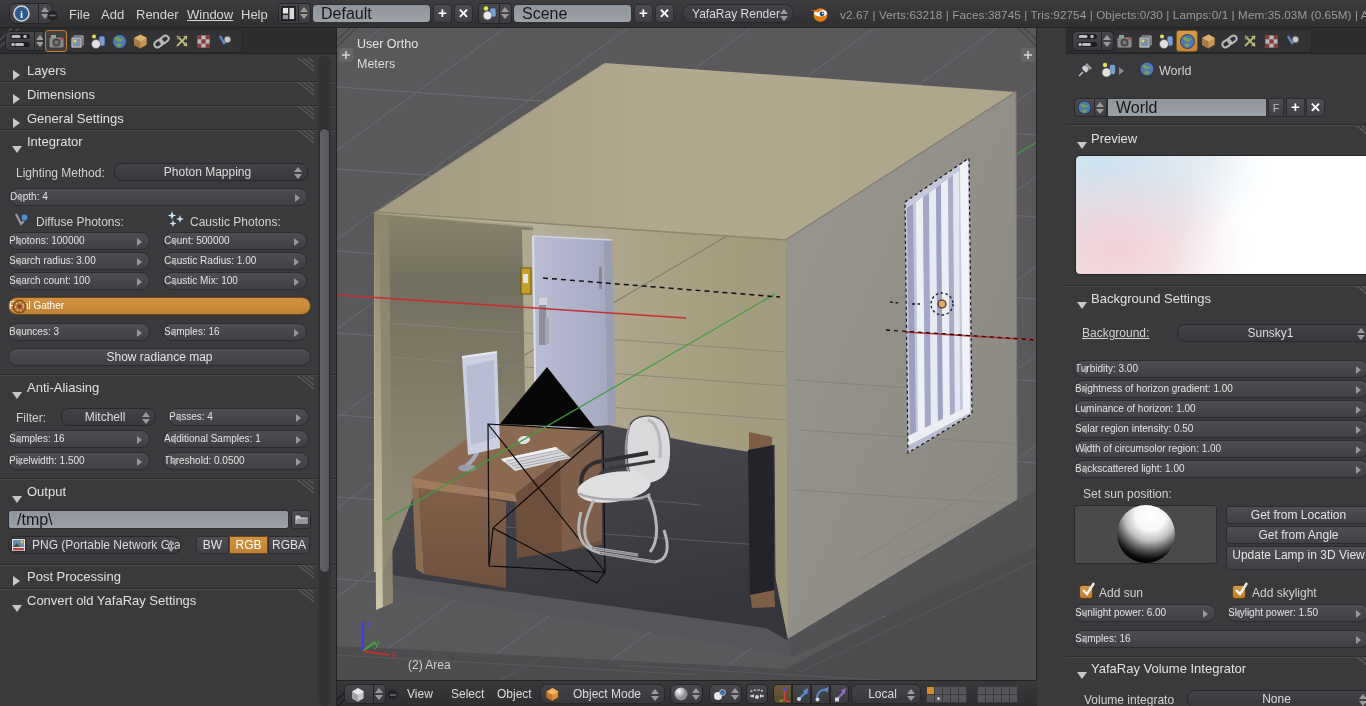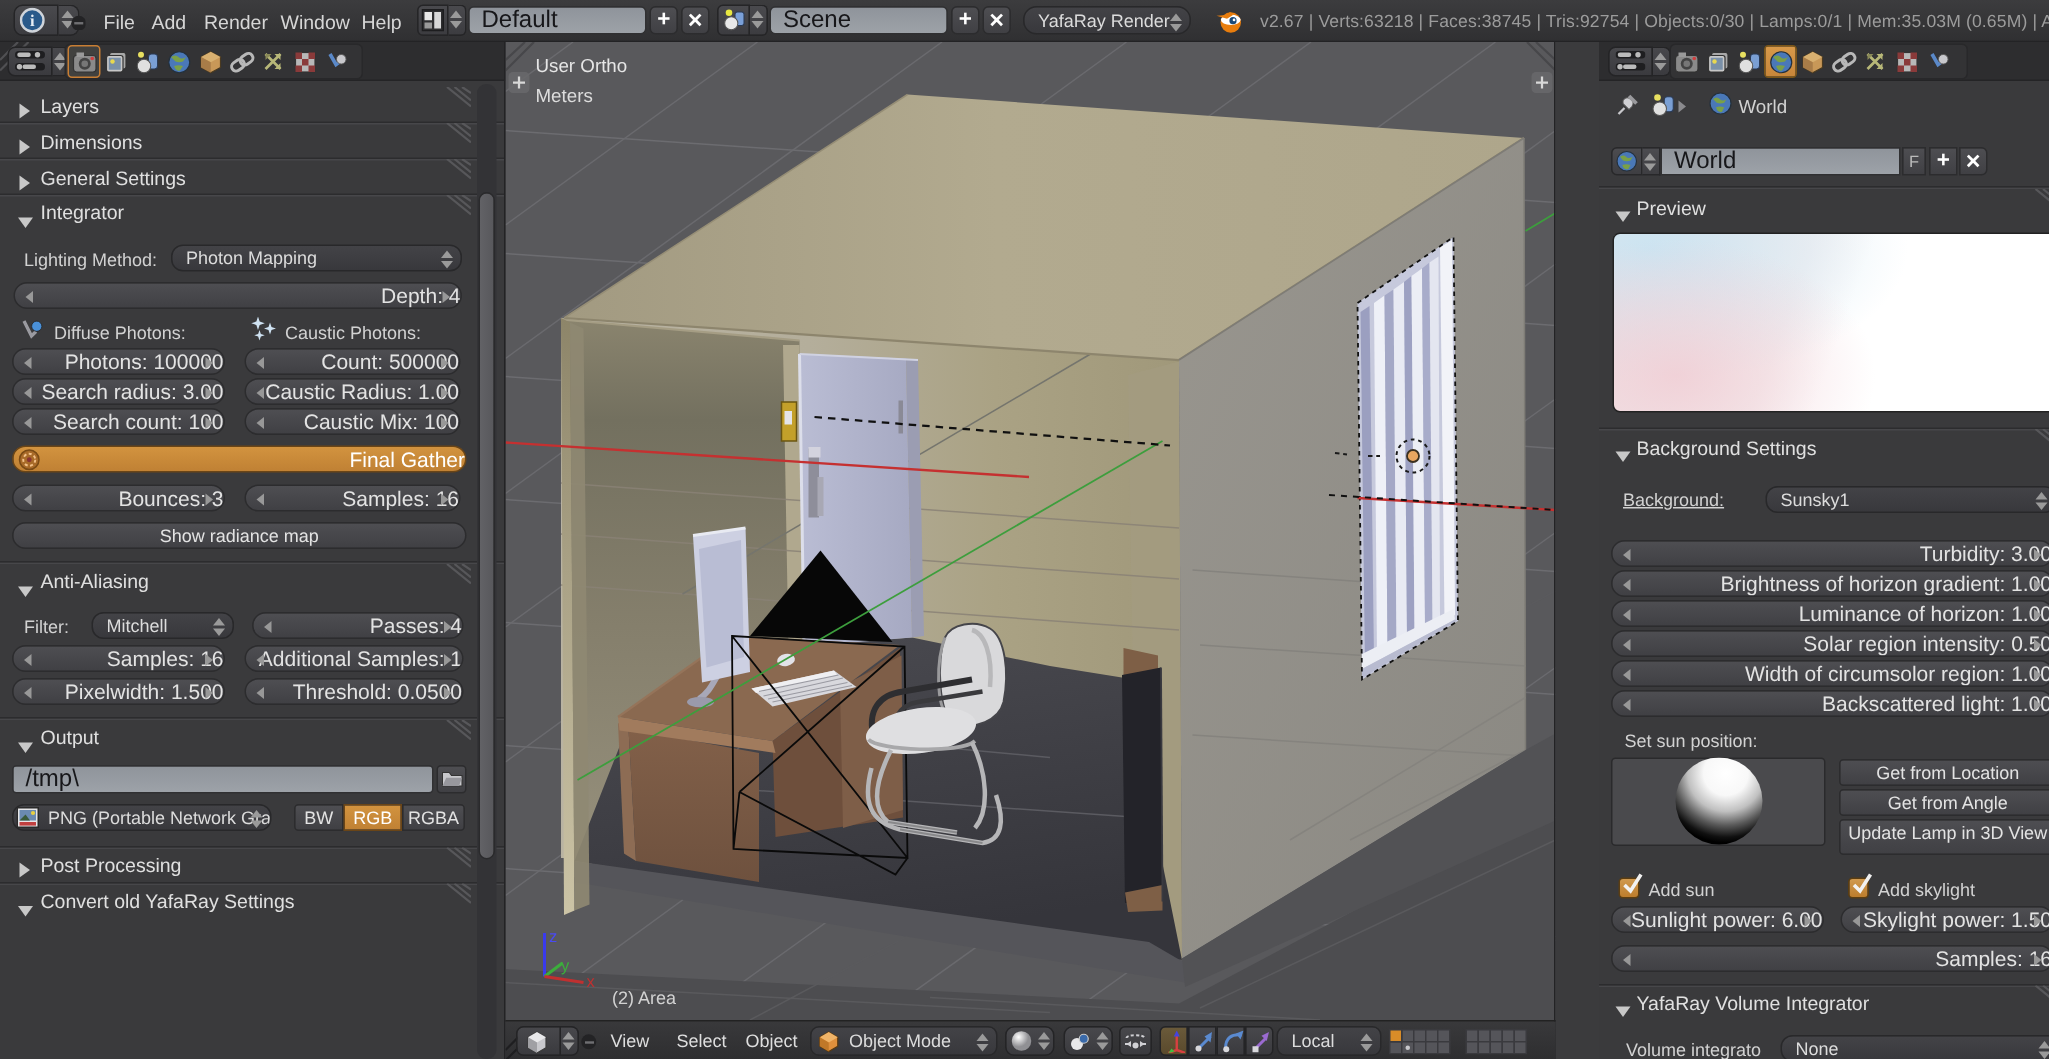--- a/index.html
+++ b/index.html
@@ -3,22 +3,22 @@
 <style>
 html,body{margin:0;padding:0;width:1366px;height:706px;overflow:hidden;background:#3b3b3d;font-family:"Liberation Sans",sans-serif;}
 *{box-sizing:border-box;}
 .abs{position:absolute;}
 #stage{position:relative;width:1366px;height:706px;}
 
 #topbar{position:absolute;left:0;top:0;width:1366px;height:28px;background:linear-gradient(#3c3c3e,#303032);border-bottom:1px solid #232325;}
 .menutxt{position:absolute;top:7px;font-size:13px;color:#d6d6d6;}
 .verstxt{position:absolute;top:8px;font-size:11.7px;color:#9c9c9c;white-space:nowrap;letter-spacing:0.1px;}
 
-.sl{position:absolute;height:18px;white-space:nowrap;overflow:hidden;background:linear-gradient(#4e4e52,#404044);border:1px solid #2c2c2e;border-radius:9px;color:#e3e3e3;font-size:14px;text-align:right;line-height:16px;}
-.dd{position:absolute;height:18px;white-space:nowrap;overflow:hidden;padding-right:16px;background:linear-gradient(#434347,#38383c);border:1px solid #28282a;border-radius:8px;color:#dcdcdc;font-size:12px;line-height:16px;padding-left:9px;text-align:left;}
+.sl{position:absolute;height:18px;white-space:nowrap;overflow:hidden;background:linear-gradient(#4e4e52,#404044);border:1px solid #2c2c2e;border-radius:9px;color:#e3e3e3;font-size:10px;text-align:left;line-height:16px;}
+.dd{position:absolute;height:18px;white-space:nowrap;overflow:hidden;padding-right:16px;background:linear-gradient(#434347,#38383c);border:1px solid #28282a;border-radius:8px;color:#dcdcdc;font-size:12px;line-height:16px;padding-left:9px;text-align:center;}
 .btn{position:absolute;height:18px;white-space:nowrap;overflow:hidden;background:linear-gradient(#4e4e52,#404044);border:1px solid #2c2c2e;border-radius:9px;color:#e3e3e3;font-size:12px;text-align:center;line-height:16px;}
 .lbl{position:absolute;font-size:12px;color:#d2d2d2;}
 .phdr{position:absolute;font-size:13px;color:#e0e0e0;}
 .arl{position:absolute;left:7px;top:5px;width:0;height:0;border-top:4px solid transparent;border-bottom:4px solid transparent;border-right:5px solid #989898;}
 .arr{position:absolute;right:7px;top:5px;width:0;height:0;border-top:4px solid transparent;border-bottom:4px solid transparent;border-left:5px solid #989898;}
 .udar{position:absolute;right:5px;top:3px;width:8px;height:12px;}
 .udar:before{content:"";position:absolute;left:0;top:0;border-left:4px solid transparent;border-right:4px solid transparent;border-bottom:5px solid #9a9a9a;}
 .udar:after{content:"";position:absolute;left:0;bottom:0;border-left:4px solid transparent;border-right:4px solid transparent;border-top:5px solid #9a9a9a;}
 .tri-r{display:inline-block;width:0;height:0;border-top:5px solid transparent;border-bottom:5px solid transparent;border-left:7px solid #c8c8c8;}
 .tri-d{display:inline-block;width:0;height:0;border-left:5px solid transparent;border-right:5px solid transparent;border-top:7px solid #c8c8c8;}
@@ -47,21 +47,21 @@
         <div class="udar" style="right:3px;"></div>
       </div>
 
     <svg class="abs" style="left:47px;top:10px" width="10" height="10">
         <circle cx="5.5" cy="5.5" r="5" fill="#232325"></circle>
         <rect x="2.5" y="4.7" width="6" height="1.6" fill="#6f6f72"></rect>
       </svg>
     <div class="menutxt" style="left:69px;">File</div>
     <div class="menutxt" style="left:101px;">Add</div>
     <div class="menutxt" style="left:136px;">Render</div>
-    <div class="menutxt" style="left:187px;">Window</div>
+    <div class="menutxt" style="left:187px;text-decoration:underline;">Window</div>
     <div class="menutxt" style="left:241px;">Help</div>
     <div class="abs" style="left:278px;top:3px;width:21px;height:21px;background:linear-gradient(#4a4a4e,#3c3c40);border:1px solid #252527;border-radius:4px 0 0 4px;">
       <svg width="15" height="15" style="position:absolute;left:2px;top:2px">
           <rect x="0.5" y="0.5" width="14" height="14" fill="#2e2e30" stroke="#1d1d1f"></rect>
           <rect x="2" y="2" width="5" height="5.5" fill="#e8e8e8"></rect>
           <rect x="2" y="9" width="5" height="4" fill="#9a9a9a"></rect>
           <rect x="8.5" y="2" width="4.5" height="11" fill="#d8d8d8"></rect>
         </svg>
     </div>
     <div class="abs" style="left:299px;top:3px;width:12px;height:21px;background:linear-gradient(#4a4a4e,#3c3c40);border:1px solid #252527;border-left:none;border-radius:0 4px 4px 0;">

